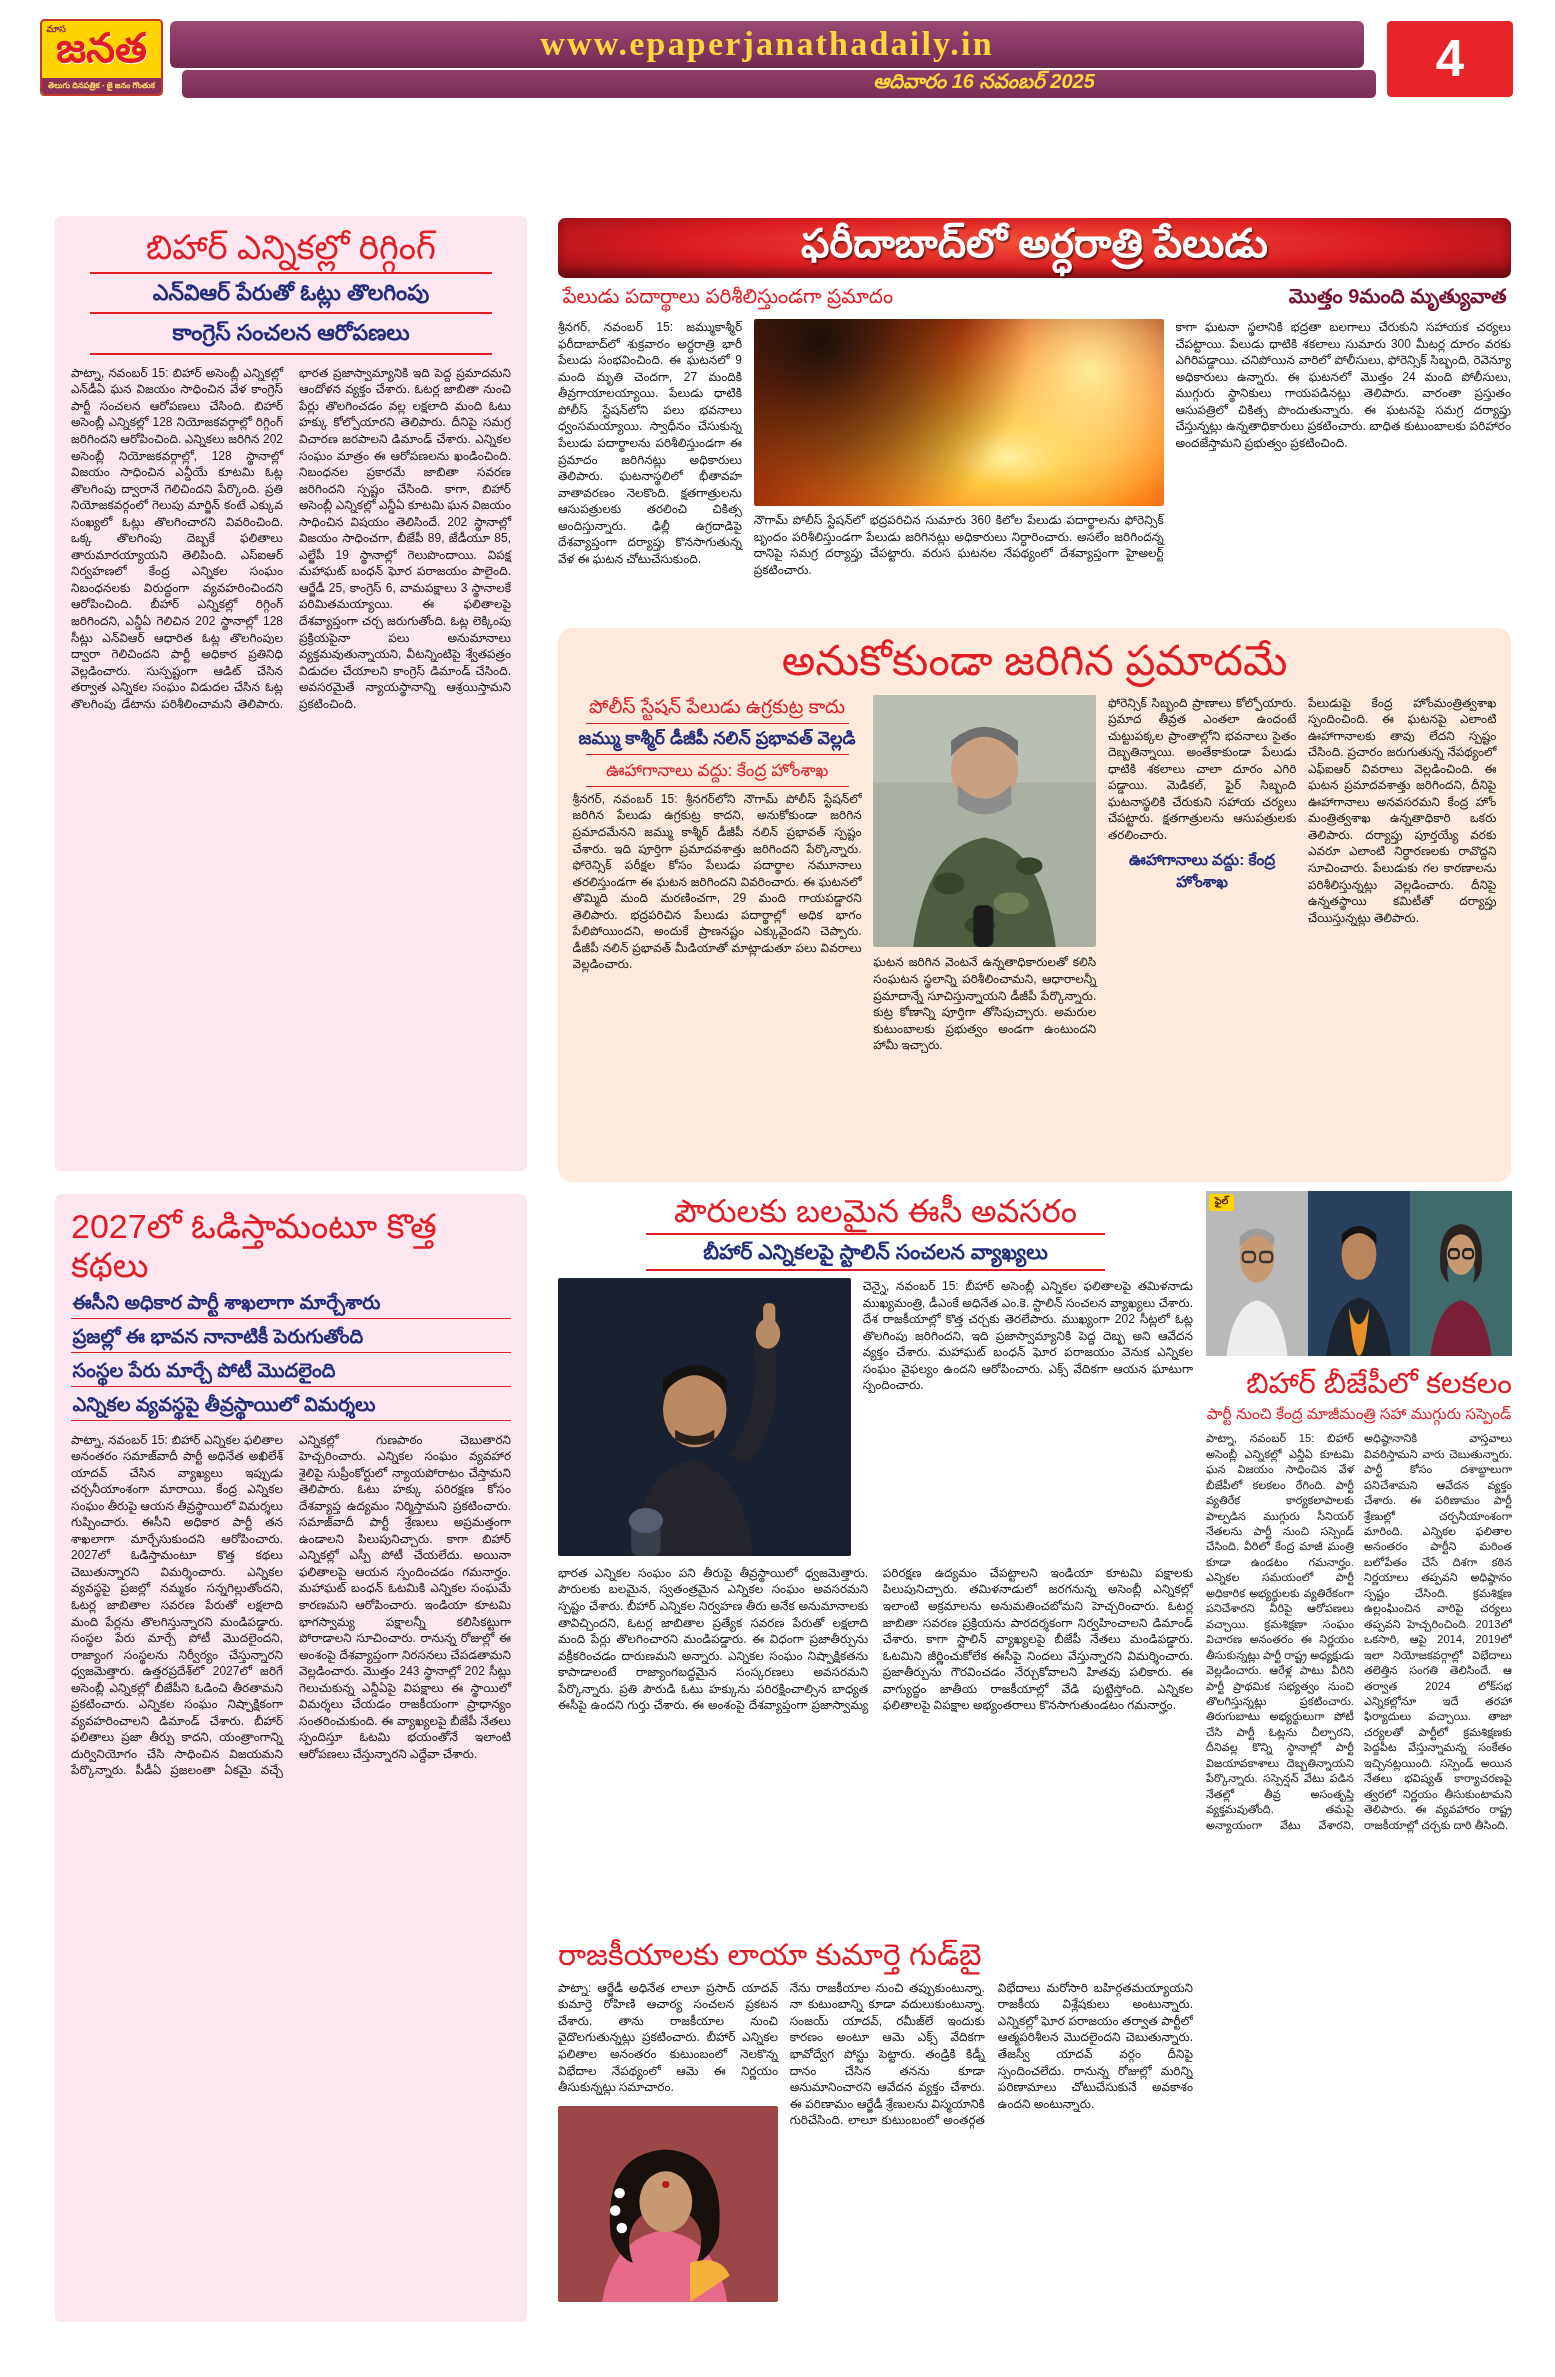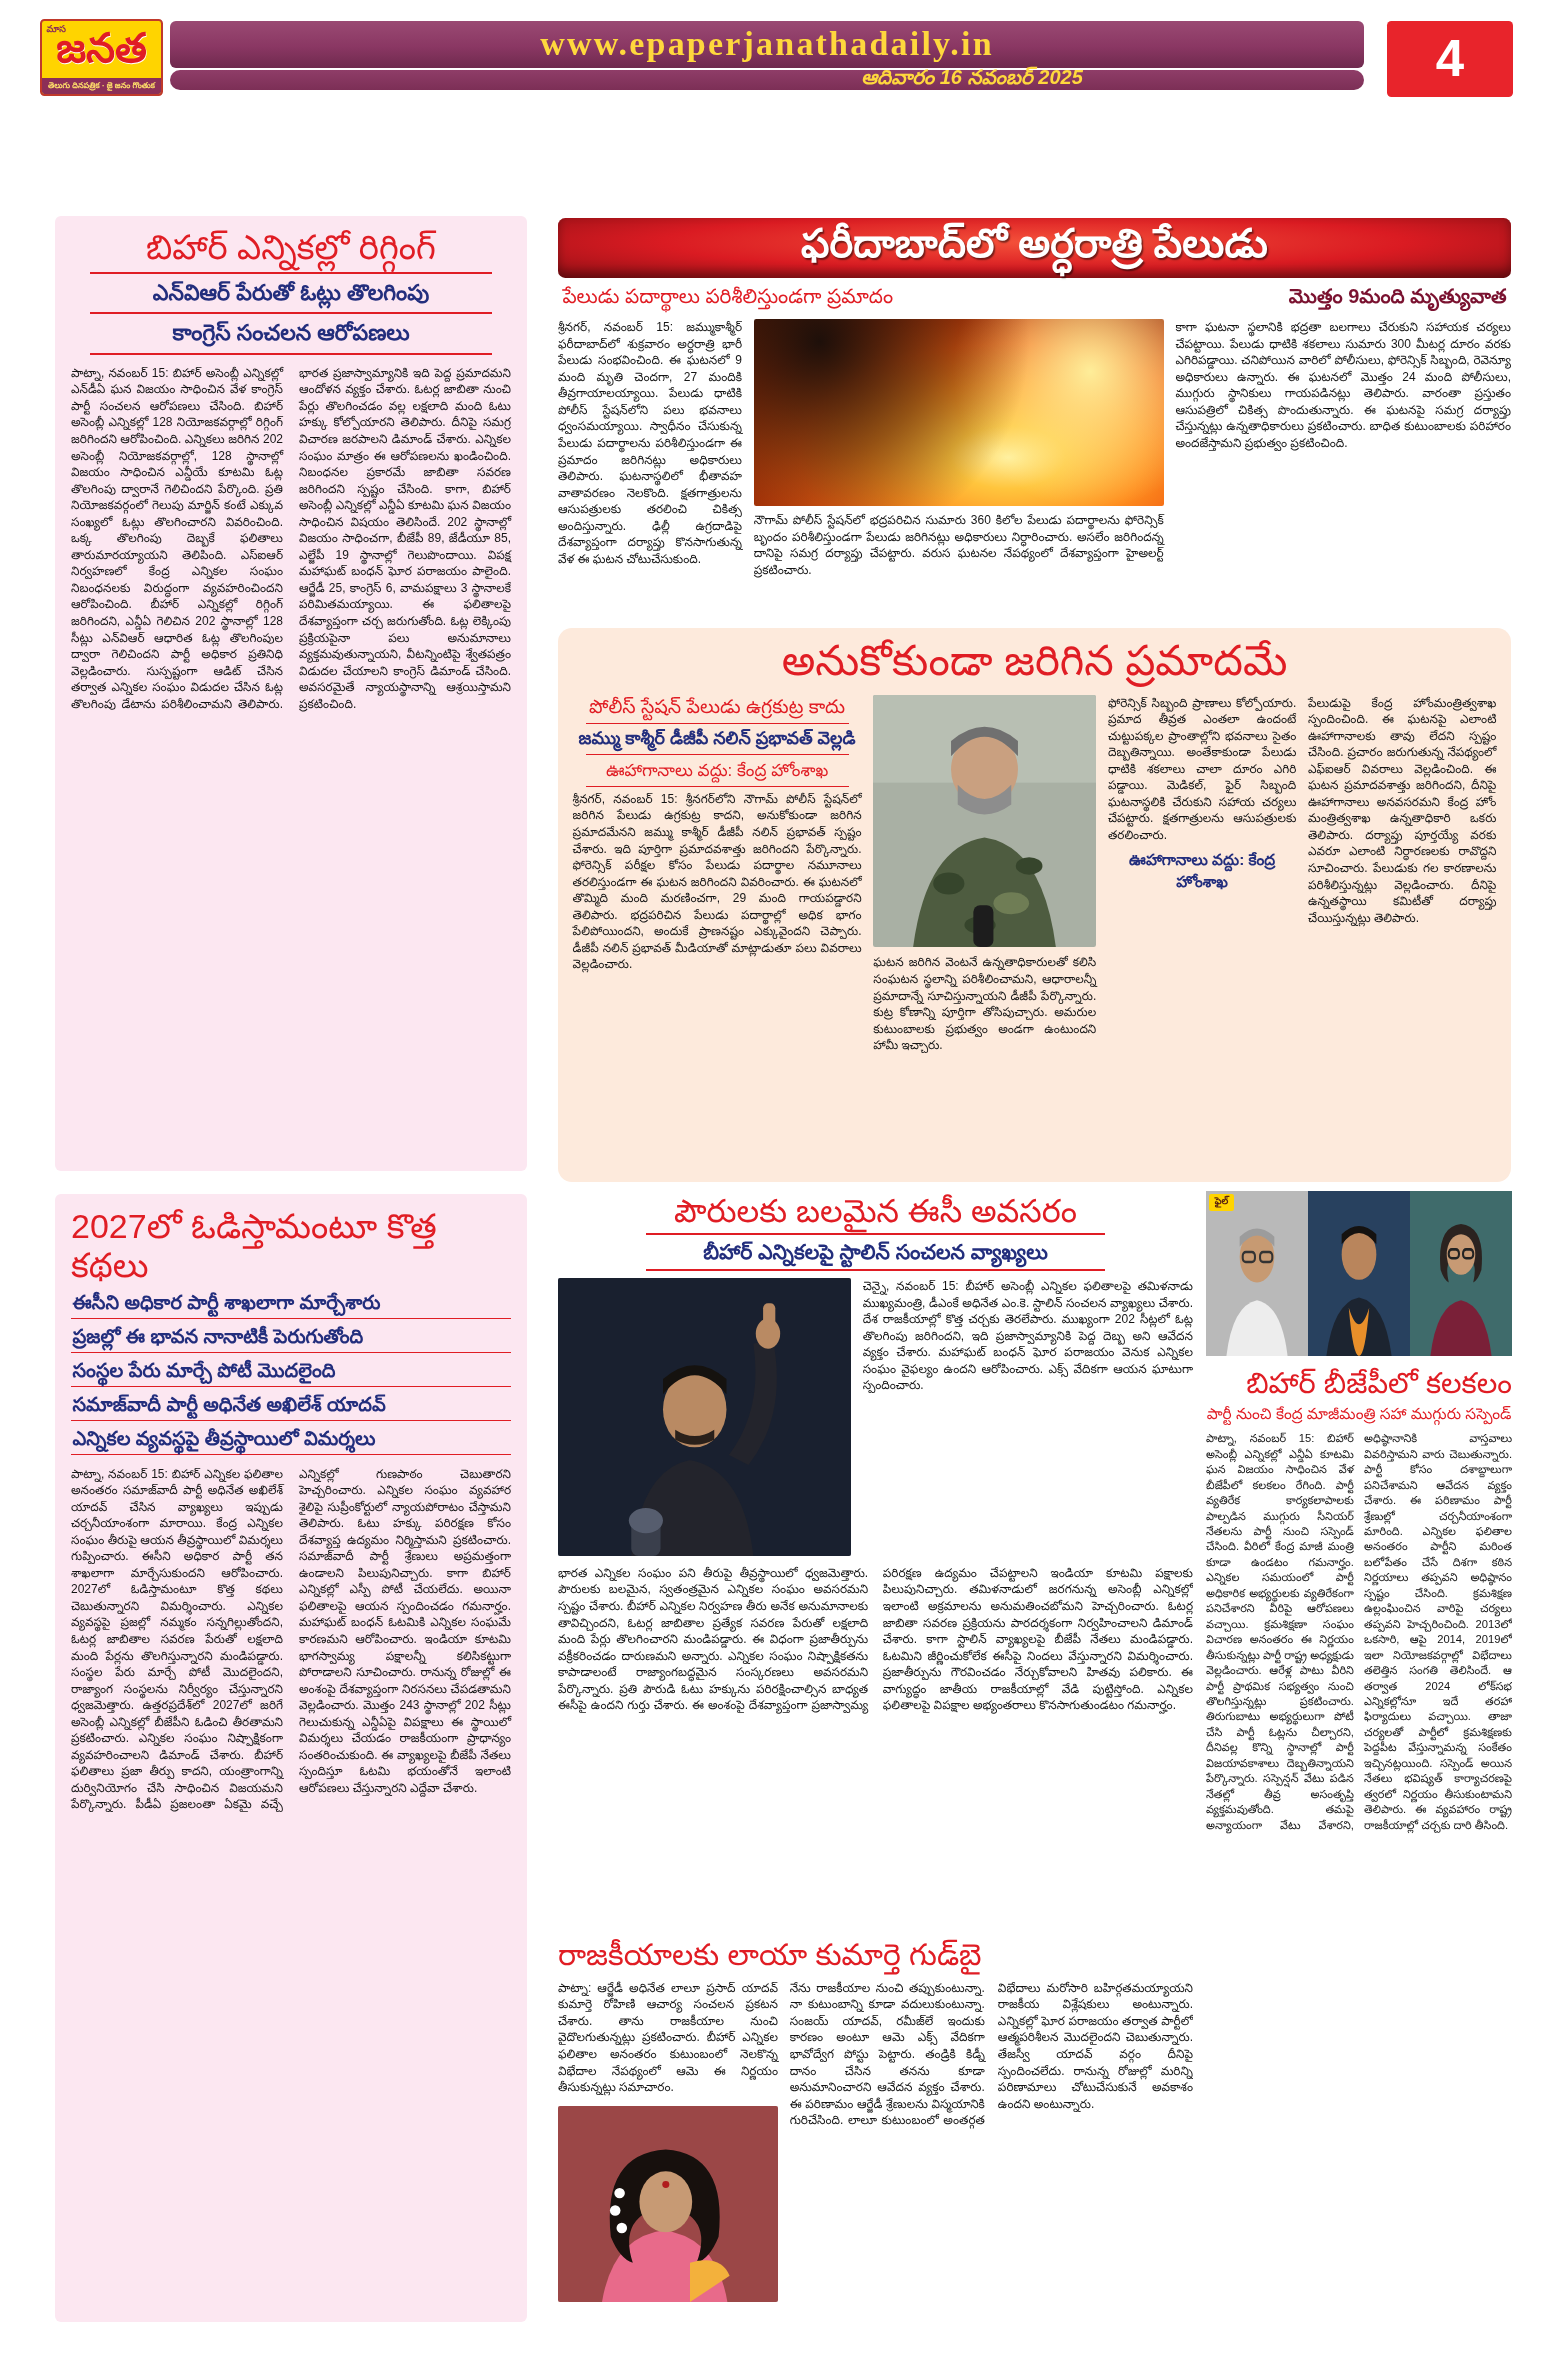--- a/index.html
+++ b/index.html
@@ -6,21 +6,21 @@
   body{font-family:"Liberation Sans", sans-serif;color:#1a1a1a;}
   .page{position:relative;width:1556px;height:2377px;background:#ffffff;overflow:hidden;}
 
   
   .logo{position:absolute;left:40px;top:19px;width:119px;height:73px;background:#ffd400;border:2.9px solid #c0392b;border-radius:4.4px;overflow:hidden;}
   .logo-small{position:absolute;left:4.4px;top:2.2px;font-size:9.5px;font-weight:bold;color:#8c2f57;}
   .logo-title{position:absolute;left:0;right:0;top:7.3px;text-align:center;font-size:41px;font-weight:bold;color:#e01d24;text-shadow:0.7px 0.7px 0 #fff;line-height:1;}
   .logo-strip{position:absolute;left:0;right:0;bottom:0;height:16px;background:#8c2f57;color:#ffe06a;font-size:8px;font-weight:bold;text-align:center;line-height:16px;}
   .banner{position:absolute;left:170px;top:20.5px;width:1194px;height:47px;background:linear-gradient(180deg,#9a4a73,#8a3763 55%,#6f2a4e);border-radius:5.9px;display:flex;align-items:center;justify-content:center;}
   .banner-url{font-family:"Liberation Serif", serif;font-weight:bold;font-size:34px;color:#ffd83d;letter-spacing:2.2px;text-align:center;}
-  .datebar{position:absolute;left:170px;top:70px;width:1194px;height:20px;background:linear-gradient(180deg,#8f3d68,#7c2f56);border-radius:12px;display:flex;align-items:center;justify-content:center;}
+  .datebar{position:absolute;left:182px;top:70px;width:1194px;height:28px;background:linear-gradient(180deg,#8f3d68,#7c2f56);border-radius:5px;display:flex;align-items:center;justify-content:center;}
   .banner-date{font-weight:bold;font-style:italic;font-size:20px;color:#ffd83d;padding-left:410px;}
   .pagenum{position:absolute;left:1387px;top:20.5px;width:126px;height:76px;background:#e8242b;border-radius:4.4px;color:#ffffff;font-size:51px;font-weight:bold;display:flex;align-items:center;justify-content:center;}
 
   
   .art{position:absolute;overflow:hidden;box-sizing:border-box;}
   .bodytxt{text-align:justify;font-size:12px;line-height:1.38;color:#151515;}
   .rule{border:0;border-top:2.2px solid #e01d24;margin:5.9px 19px;}
   .h-red{color:#e01d24;font-weight:normal;}
   .h-navy{color:#232e7d;font-weight:bold;}
 
@@ -111,21 +111,20 @@
     <div class="rig-sub h-navy">కాంగ్రెస్ సంచలన ఆరోపణలు</div>
     <hr class="rule">
     <div class="bodytxt rig-body">పాట్నా, నవంబర్ 15: బిహార్ అసెంబ్లీ ఎన్నికల్లో ఎన్‌డీఏ ఘన విజయం సాధించిన వేళ కాంగ్రెస్ పార్టీ సంచలన ఆరోపణలు చేసింది. బిహార్ అసెంబ్లీ ఎన్నికల్లో 128 నియోజకవర్గాల్లో రిగ్గింగ్ జరిగిందని ఆరోపించింది. ఎన్నికలు జరిగిన 202 అసెంబ్లీ నియోజకవర్గాల్లో, 128 స్థానాల్లో విజయం సాధించిన ఎన్డీయే కూటమి ఓట్ల తొలగింపు ద్వారానే గెలిచిందని పేర్కొంది. ప్రతి నియోజకవర్గంలో గెలుపు మార్జిన్ కంటే ఎక్కువ సంఖ్యలో ఓట్లు తొలగించారని వివరించింది. ఒక్క తొలగింపు దెబ్బకే ఫలితాలు తారుమారయ్యాయని తెలిపింది. ఎస్ఐఆర్ నిర్వహణలో కేంద్ర ఎన్నికల సంఘం నిబంధనలకు విరుద్ధంగా వ్యవహరించిందని ఆరోపించింది. బీహార్ ఎన్నికల్లో రిగ్గింగ్ జరిగిందని, ఎన్డీఏ గెలిచిన 202 స్థానాల్లో 128 సీట్లు ఎన్‌విఆర్ ఆధారిత ఓట్ల తొలగింపుల ద్వారా గెలిచిందని పార్టీ అధికార ప్రతినిధి వెల్లడించారు. సుస్పష్టంగా ఆడిట్ చేసిన తర్వాత ఎన్నికల సంఘం విడుదల చేసిన ఓట్ల తొలగింపు డేటాను పరిశీలించామని తెలిపారు. భారత ప్రజాస్వామ్యానికి ఇది పెద్ద ప్రమాదమని ఆందోళన వ్యక్తం చేశారు. ఓటర్ల జాబితా నుంచి పేర్లు తొలగించడం వల్ల లక్షలాది మంది ఓటు హక్కు కోల్పోయారని తెలిపారు. దీనిపై సమగ్ర విచారణ జరపాలని డిమాండ్ చేశారు. ఎన్నికల సంఘం మాత్రం ఈ ఆరోపణలను ఖండించింది. నిబంధనల ప్రకారమే జాబితా సవరణ జరిగిందని స్పష్టం చేసింది. కాగా, బిహార్ అసెంబ్లీ ఎన్నికల్లో ఎన్డీఏ కూటమి ఘన విజయం సాధించిన విషయం తెలిసిందే. 202 స్థానాల్లో విజయం సాధించగా, బీజేపీ 89, జేడీయూ 85, ఎల్జేపీ 19 స్థానాల్లో గెలుపొందాయి. విపక్ష మహాఘట్ బంధన్ ఘోర పరాజయం పాలైంది. ఆర్జేడీ 25, కాంగ్రెస్ 6, వామపక్షాలు 3 స్థానాలకే పరిమితమయ్యాయి. ఈ ఫలితాలపై దేశవ్యాప్తంగా చర్చ జరుగుతోంది. ఓట్ల లెక్కింపు ప్రక్రియపైనా పలు అనుమానాలు వ్యక్తమవుతున్నాయని, వీటన్నింటిపై శ్వేతపత్రం విడుదల చేయాలని కాంగ్రెస్ డిమాండ్ చేసింది. అవసరమైతే న్యాయస్థానాన్ని ఆశ్రయిస్తామని ప్రకటించింది.</div>
   </div>
 
   <div class="art pinkbox" style="left:55px;top:1194px;width:472px;height:1128px;">
     <div class="s27-head h-red">2027లో ఓడిస్తామంటూ కొత్త కథలు</div>
     <div class="s27-sub h-navy">ఈసీని అధికార పార్టీ శాఖలాగా మార్చేశారు</div>
     <div class="s27-sub h-navy">ప్రజల్లో ఈ భావన నానాటికీ పెరుగుతోంది</div>
     <div class="s27-sub h-navy">సంస్థల పేరు మార్చే పోటీ మొదలైంది</div>
-    <div class="s27-sub h-navy">సమాజ్‌వాదీ పార్టీ అధినేత అఖిలేశ్ యాదవ్</div>
     <div class="s27-sub h-navy">ఎన్నికల వ్యవస్థపై తీవ్రస్థాయిలో విమర్శలు</div>
     <div class="bodytxt s27-body">పాట్నా, నవంబర్ 15: బిహార్ ఎన్నికల ఫలితాల అనంతరం సమాజ్‌వాదీ పార్టీ అధినేత అఖిలేశ్ యాదవ్ చేసిన వ్యాఖ్యలు ఇప్పుడు చర్చనీయాంశంగా మారాయి. కేంద్ర ఎన్నికల సంఘం తీరుపై ఆయన తీవ్రస్థాయిలో విమర్శలు గుప్పించారు. ఈసీని అధికార పార్టీ తన శాఖలాగా మార్చేసుకుందని ఆరోపించారు. 2027లో ఓడిస్తామంటూ కొత్త కథలు చెబుతున్నారని విమర్శించారు. ఎన్నికల వ్యవస్థపై ప్రజల్లో నమ్మకం సన్నగిల్లుతోందని, ఓటర్ల జాబితాల సవరణ పేరుతో లక్షలాది మంది పేర్లను తొలగిస్తున్నారని మండిపడ్డారు. సంస్థల పేరు మార్చే పోటీ మొదలైందని, రాజ్యాంగ సంస్థలను నిర్వీర్యం చేస్తున్నారని ధ్వజమెత్తారు. ఉత్తరప్రదేశ్‌లో 2027లో జరిగే అసెంబ్లీ ఎన్నికల్లో బీజేపీని ఓడించి తీరతామని ప్రకటించారు. ఎన్నికల సంఘం నిష్పాక్షికంగా వ్యవహరించాలని డిమాండ్ చేశారు. బీహార్ ఫలితాలు ప్రజా తీర్పు కాదని, యంత్రాంగాన్ని దుర్వినియోగం చేసి సాధించిన విజయమని పేర్కొన్నారు. పీడీఏ ప్రజలంతా ఏకమై వచ్చే ఎన్నికల్లో గుణపాఠం చెబుతారని హెచ్చరించారు. ఎన్నికల సంఘం వ్యవహార శైలిపై సుప్రీంకోర్టులో న్యాయపోరాటం చేస్తామని తెలిపారు. ఓటు హక్కు పరిరక్షణ కోసం దేశవ్యాప్త ఉద్యమం నిర్మిస్తామని ప్రకటించారు. సమాజ్‌వాదీ పార్టీ శ్రేణులు అప్రమత్తంగా ఉండాలని పిలుపునిచ్చారు. కాగా బిహార్ ఎన్నికల్లో ఎస్పీ పోటీ చేయలేదు. అయినా ఫలితాలపై ఆయన స్పందించడం గమనార్హం. మహాఘట్ బంధన్ ఓటమికి ఎన్నికల సంఘమే కారణమని ఆరోపించారు. ఇండియా కూటమి భాగస్వామ్య పక్షాలన్నీ కలిసికట్టుగా పోరాడాలని సూచించారు. రానున్న రోజుల్లో ఈ అంశంపై దేశవ్యాప్తంగా నిరసనలు చేపడతామని వెల్లడించారు. మొత్తం 243 స్థానాల్లో 202 సీట్లు గెలుచుకున్న ఎన్డీఏపై విపక్షాలు ఈ స్థాయిలో విమర్శలు చేయడం రాజకీయంగా ప్రాధాన్యం సంతరించుకుంది. ఈ వ్యాఖ్యలపై బీజేపీ నేతలు స్పందిస్తూ ఓటమి భయంతోనే ఇలాంటి ఆరోపణలు చేస్తున్నారని ఎద్దేవా చేశారు.</div>
   </div>
 
   <div class="art blast">
     <div class="blast-banner">
       <div class="blast-head">ఫరీదాబాద్‌లో అర్ధరాత్రి పేలుడు</div>
     </div>
     <div class="blast-subrow">
       <span class="blast-kl h-red">పేలుడు పదార్థాలు పరిశీలిస్తుండగా ప్రమాదం</span>

